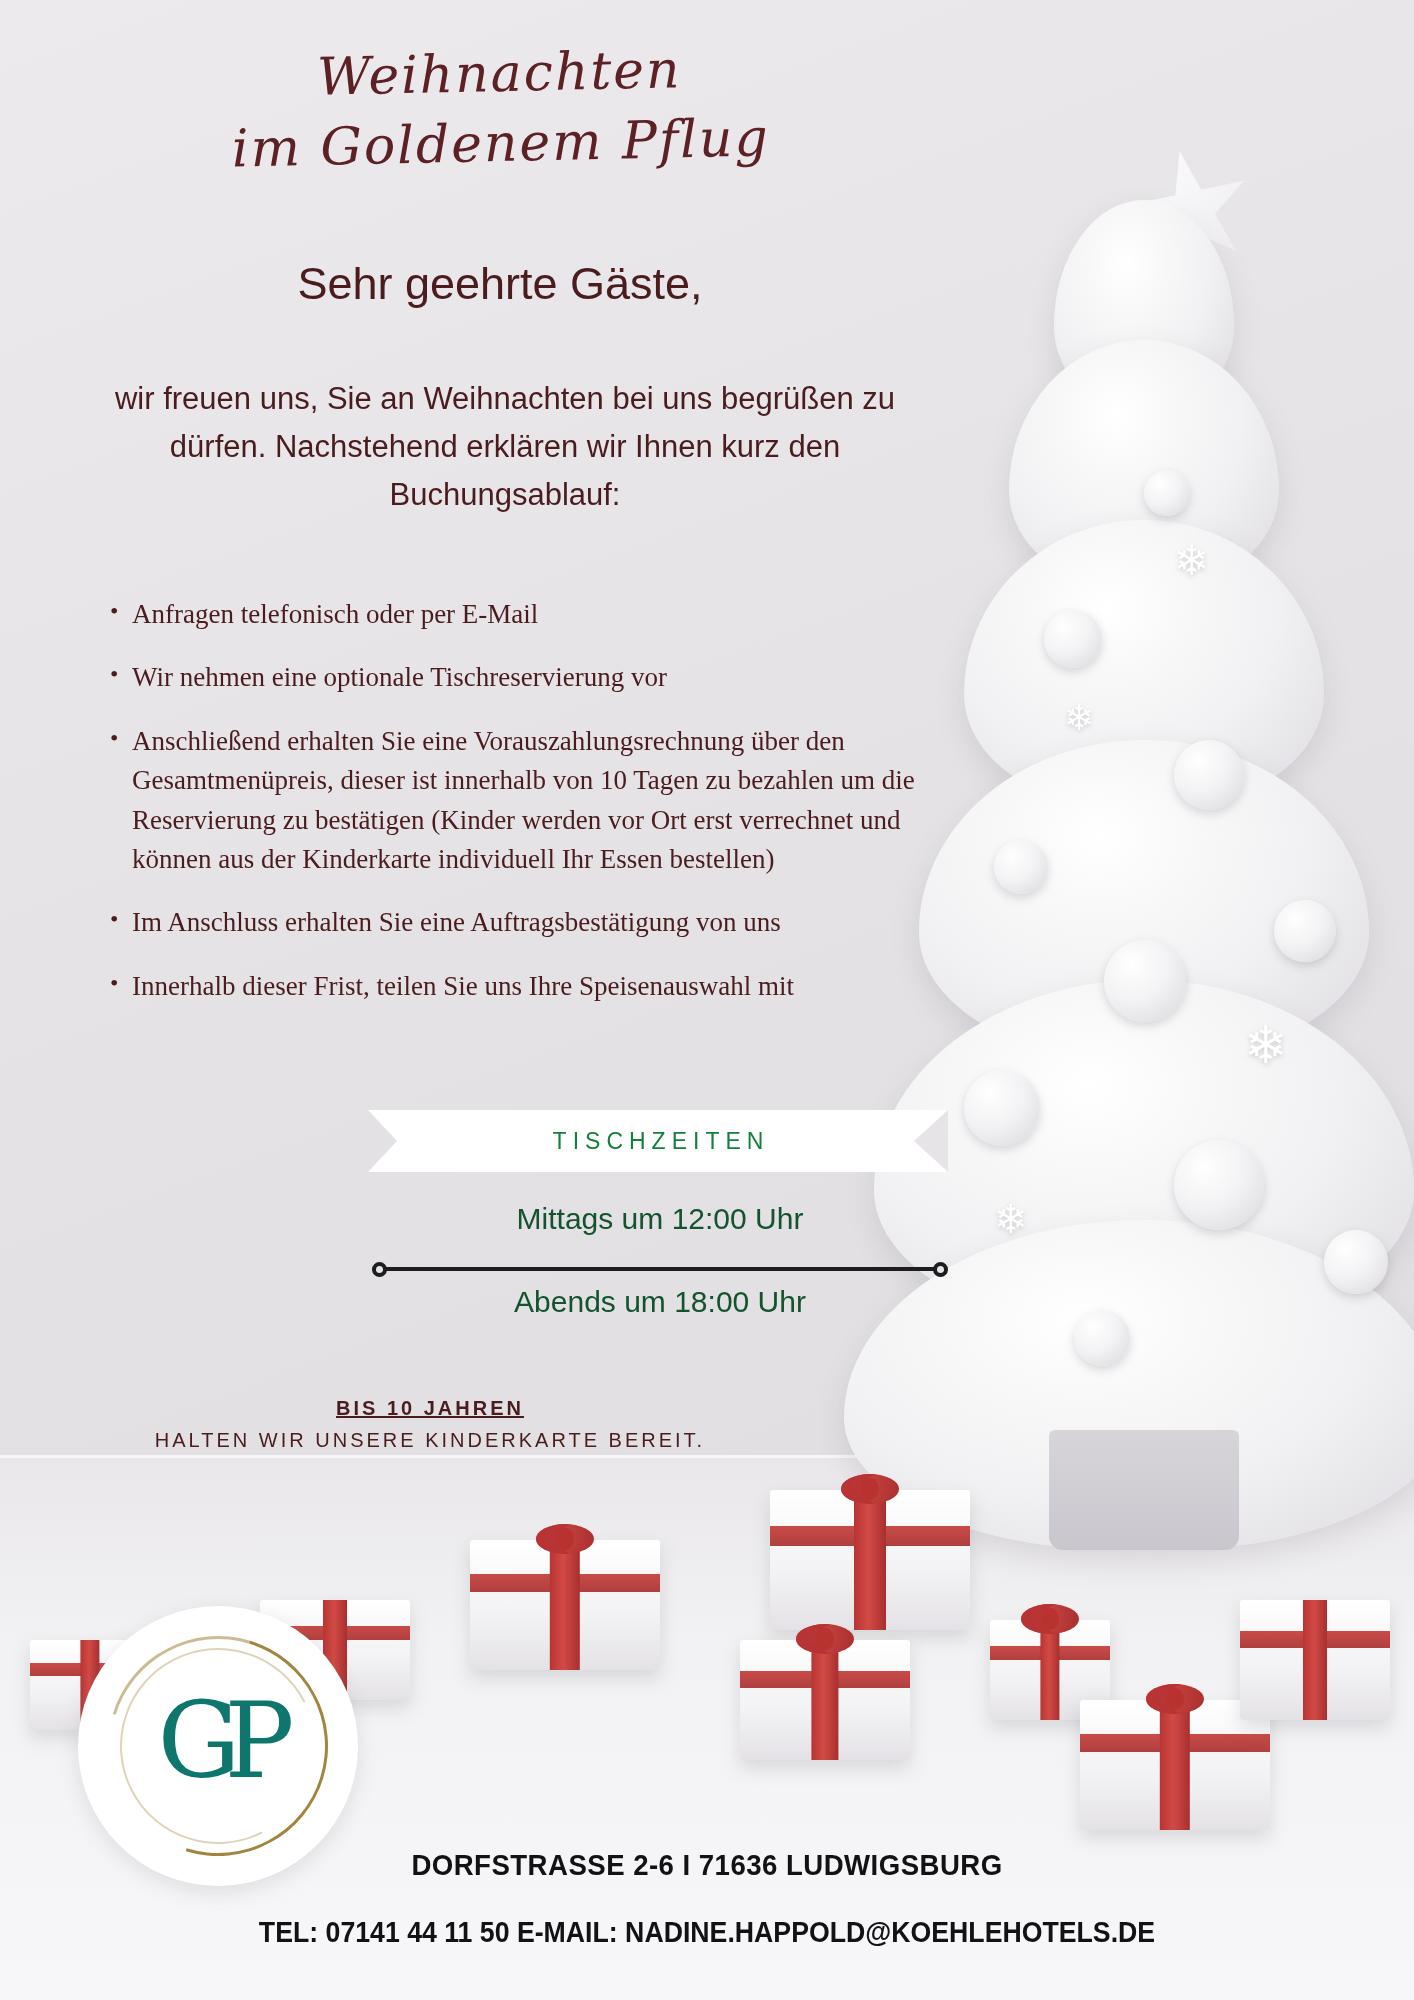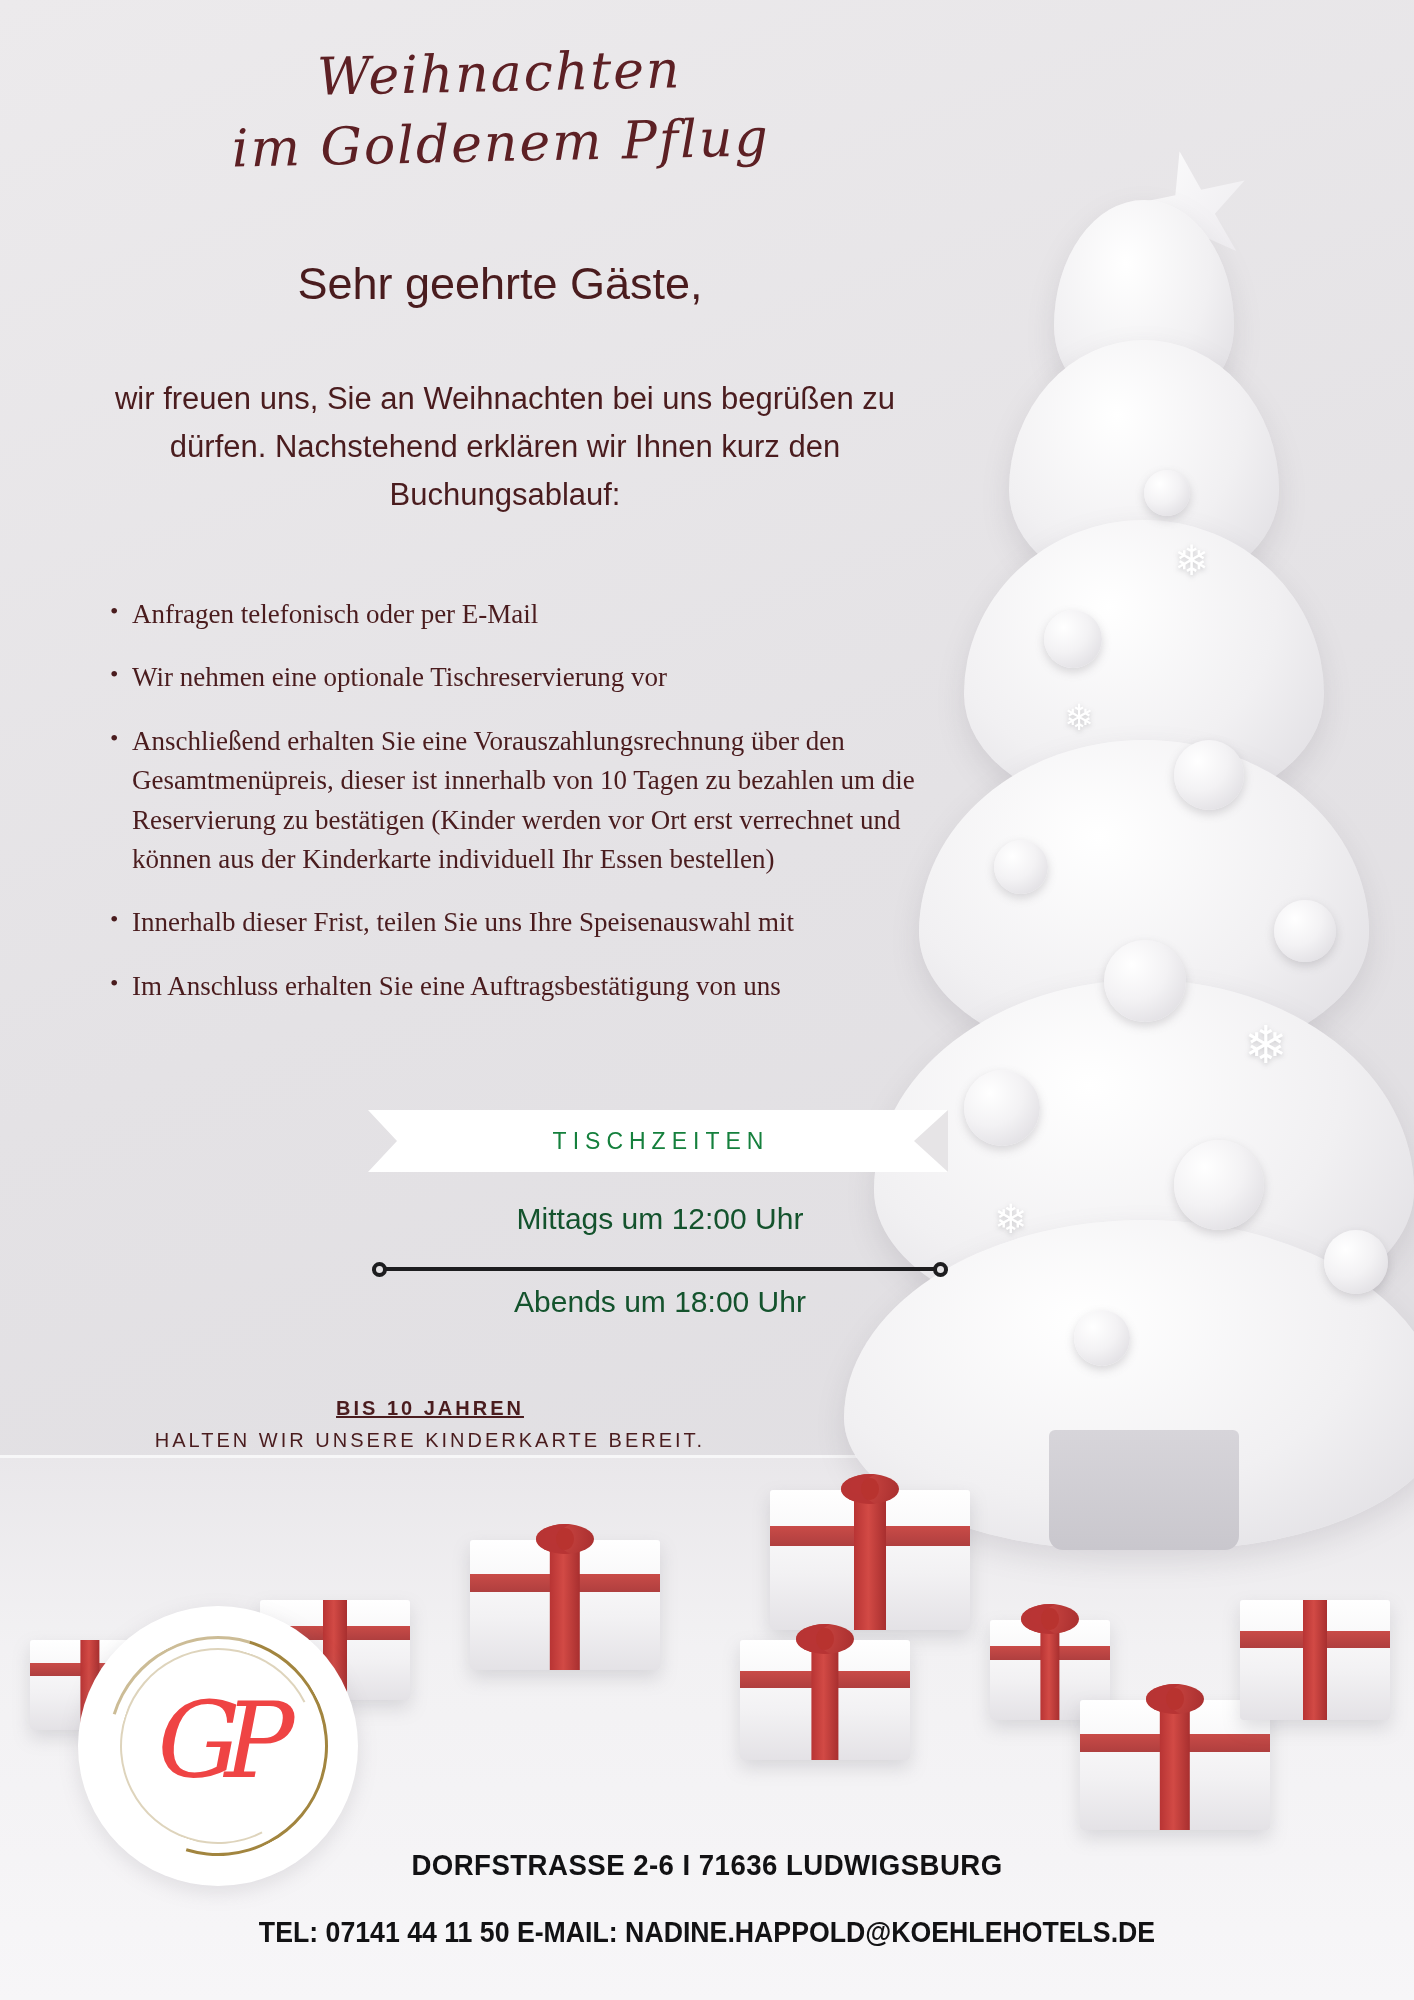--- a/index.html
+++ b/index.html
@@ -319,23 +319,22 @@
     border-right-color: transparent;
     transform: rotate(18deg);
   }
   .logo .mono {
     position: absolute;
     inset: 0;
     display: flex;
     align-items: center;
     justify-content: center;
     font-family: "DejaVu Serif", serif;
-    font-style: italic;
     font-size: 104px;
-    color: #ef4444;
+    color: #0f766e;
     letter-spacing: -16px;
     padding-bottom: 10px;
   }
 
   
   .footer-address {
     position: absolute;
     top: 1848px;
     left: 0;
     width: 1414px;
@@ -441,22 +440,22 @@
   </div>
 
   <div class="salutation">Sehr geehrte Gäste,</div>
 
   <div class="intro">wir freuen uns, Sie an Weihnachten bei uns begrüßen zu dürfen. Nachstehend erklären wir Ihnen kurz den Buchungsablauf:</div>
 
   <ul class="bullets">
     <li>Anfragen telefonisch oder per E-Mail</li>
     <li>Wir nehmen eine optionale Tischreservierung vor</li>
     <li>Anschließend erhalten Sie eine Vorauszahlungsrechnung über den Gesamtmenüpreis, dieser ist innerhalb von 10 Tagen zu bezahlen um die Reservierung zu bestätigen (Kinder werden vor Ort erst verrechnet und können aus der Kinderkarte individuell Ihr Essen bestellen)</li>
+    <li>Im Anschluss erhalten Sie eine Auftragsbestätigung von uns</li>
     <li>Innerhalb dieser Frist, teilen Sie uns Ihre Speisenauswahl mit</li>
-    <li>Im Anschluss erhalten Sie eine Auftragsbestätigung von uns</li>
   </ul>
 
   <div class="banner">
     <div class="banner-label">TISCHZEITEN</div>
   </div>
 
   <div class="time-line-1">Mittags um 12:00 Uhr</div>
 
   <div class="divider">
     <div class="bar"></div>

